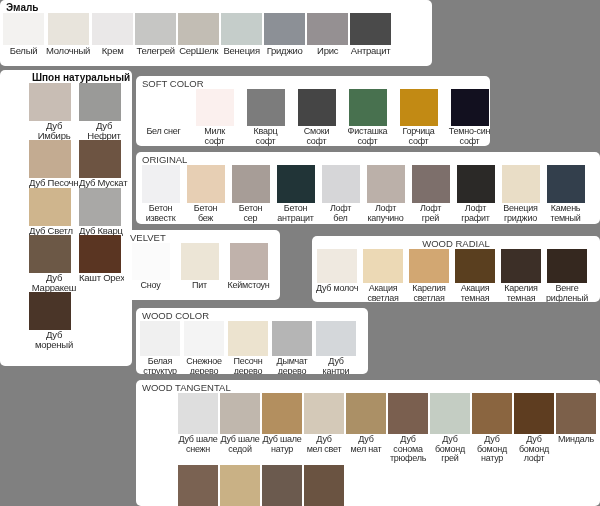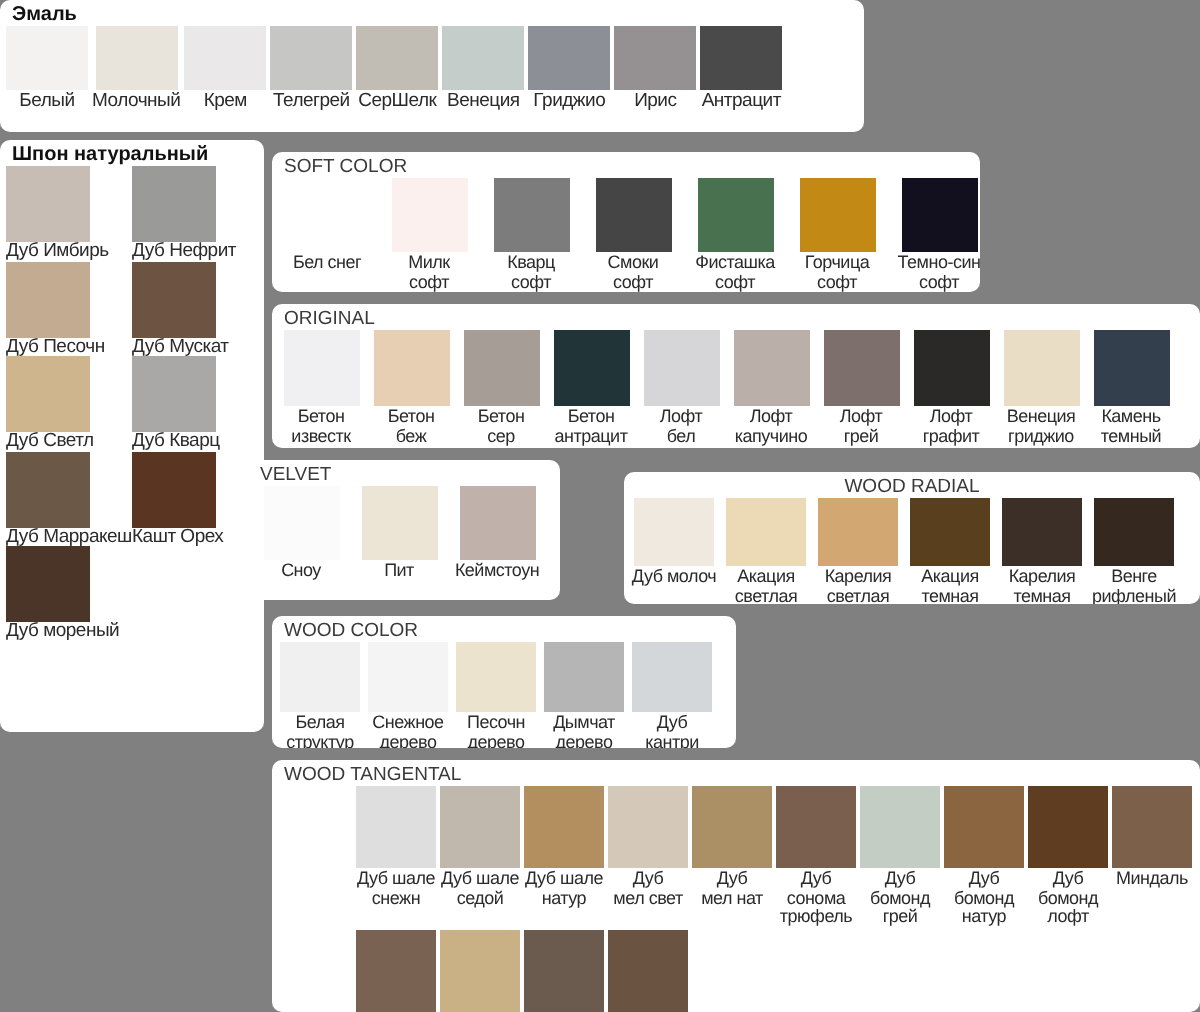--- a/index.html
+++ b/index.html
@@ -53,21 +53,21 @@
     letter-spacing: -0.25px;
   }
 
   
   #panel-enamel { left: 0; top: 0; width: 432px; height: 66px; }
   #panel-enamel .chip { width: 41px; height: 32px; }
   #panel-enamel .swatch-cell { margin: 0 1px; }
   #panel-enamel .label { font-size: 9.5px; }
 
   
-  #panel-veneer { left: 0; top: 70px; width: 132px; height: 296px; }
+  #panel-veneer { left: 0; top: 70px; width: 132px; height: 296px; padding-left: 26px; }
   .veneer-grid {
     display: grid;
     grid-template-columns: 1fr 1fr;
     row-gap: 0px;
     padding: 0 3px;
   }
   .veneer-cell { display: flex; flex-direction: column; align-items: flex-start; }
   .veneer-cell .chip { width: 42px; height: 38px; }
   .veneer-cell .label { font-size: 9.5px; margin-top: 0px; }
 

